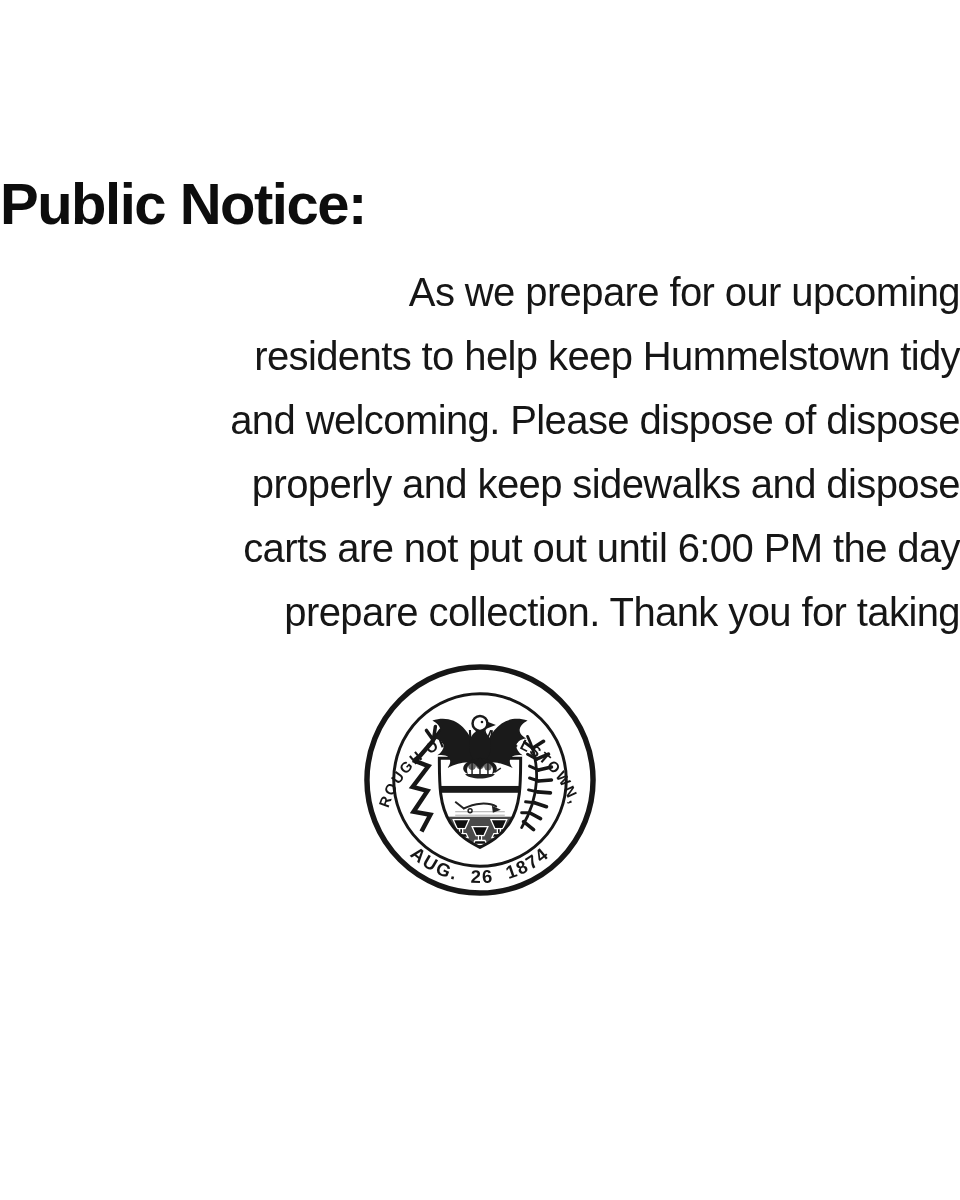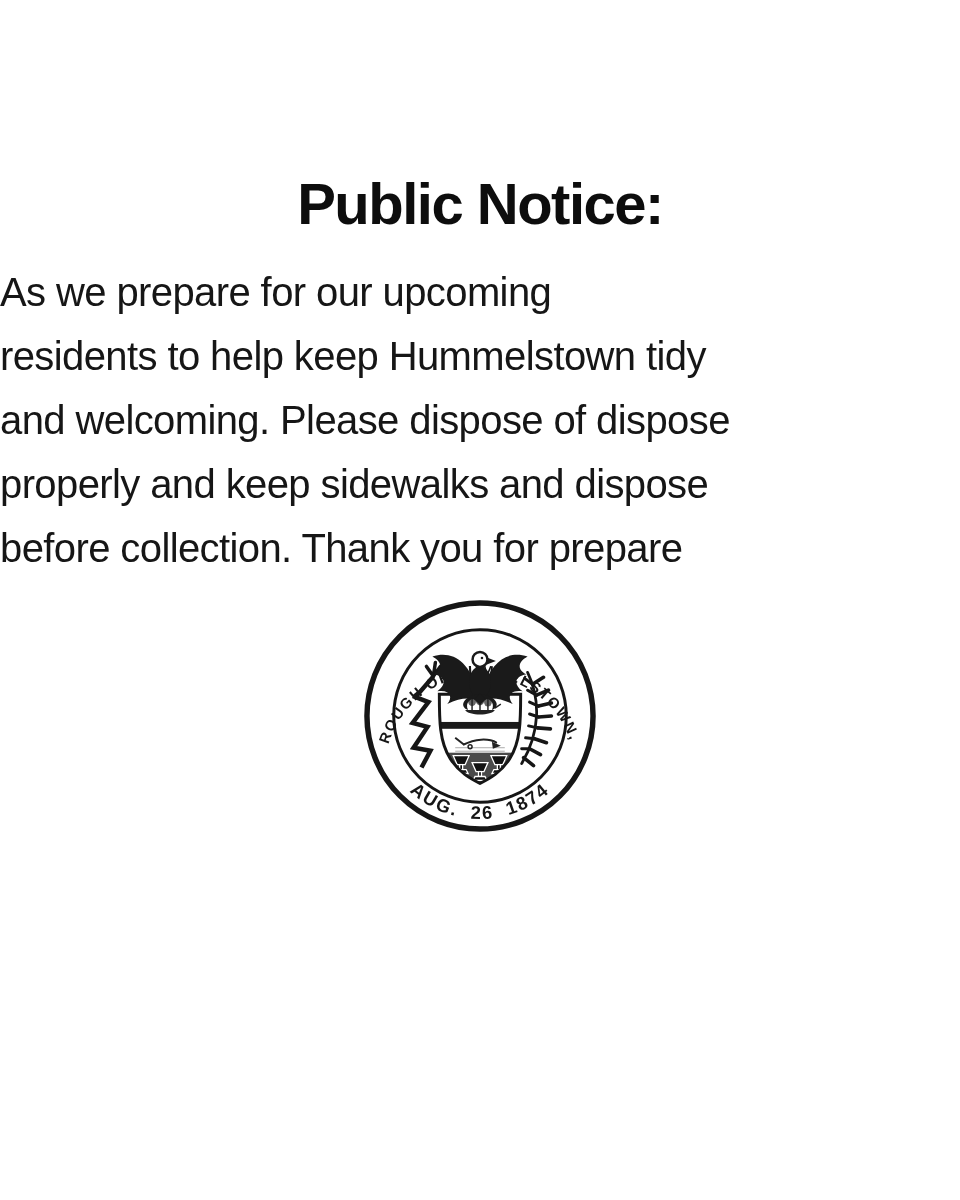--- a/index.html
+++ b/index.html
@@ -13,32 +13,31 @@
     color: #141414;
   }
   .notice-wrap {
     width: 960px;
     height: 1200px;
     position: relative;
   }
   .notice-title {
     margin: 0;
     padding-top: 168px;
-    text-align: center;
     font-size: 58px;
     line-height: 72px;
     font-weight: 700;
     letter-spacing: -1.5px;
     color: #0d0d0d;
   }
   .notice-body {
     margin-top: 20px;
   }
   .notice-line {
-    text-align: left;
+    text-align: right;
     white-space: nowrap;
     font-size: 40px;
     line-height: 64px;
     letter-spacing: -0.6px;
     font-weight: 400;
     color: #161616;
   }
   .seal-row {
     margin-top: 17px;
     display: flex;
@@ -60,21 +59,22 @@
 
 <div class="notice-wrap">
 
   <h1 class="notice-title">Public Notice:</h1>
 
   <div class="notice-body">
     <div class="notice-line">As we prepare for our upcoming</div>
     <div class="notice-line">residents to help keep Hummelstown tidy</div>
     <div class="notice-line">and welcoming. Please dispose of dispose</div>
     <div class="notice-line">properly and keep sidewalks and dispose</div>
-    <div class="notice-line">before collection. Thank you for prepare</div>
+    <div class="notice-line">carts are not put out until 6:00 PM the day</div>
+    <div class="notice-line">prepare collection. Thank you for taking</div>
   </div>
 
   <div class="seal-row">
     <svg width="238" height="238" viewBox="0 0 240 240" aria-hidden="true">
       <defs>
         <path id="arcTop" d="M 28,148 A 96,96 0 0 1 212,148" fill="none"></path>
         <path id="arcBottom" d="M 24,160 A 104,104 0 0 0 216,160" fill="none"></path>
         <clipPath id="shieldClip">
           <path d="M79,98 L161,98 C161,124 161,146 150,163 C141,177 130,183 120,188 C110,183 99,177 90,163 C79,146 79,124 79,98 Z"></path>
         </clipPath>

